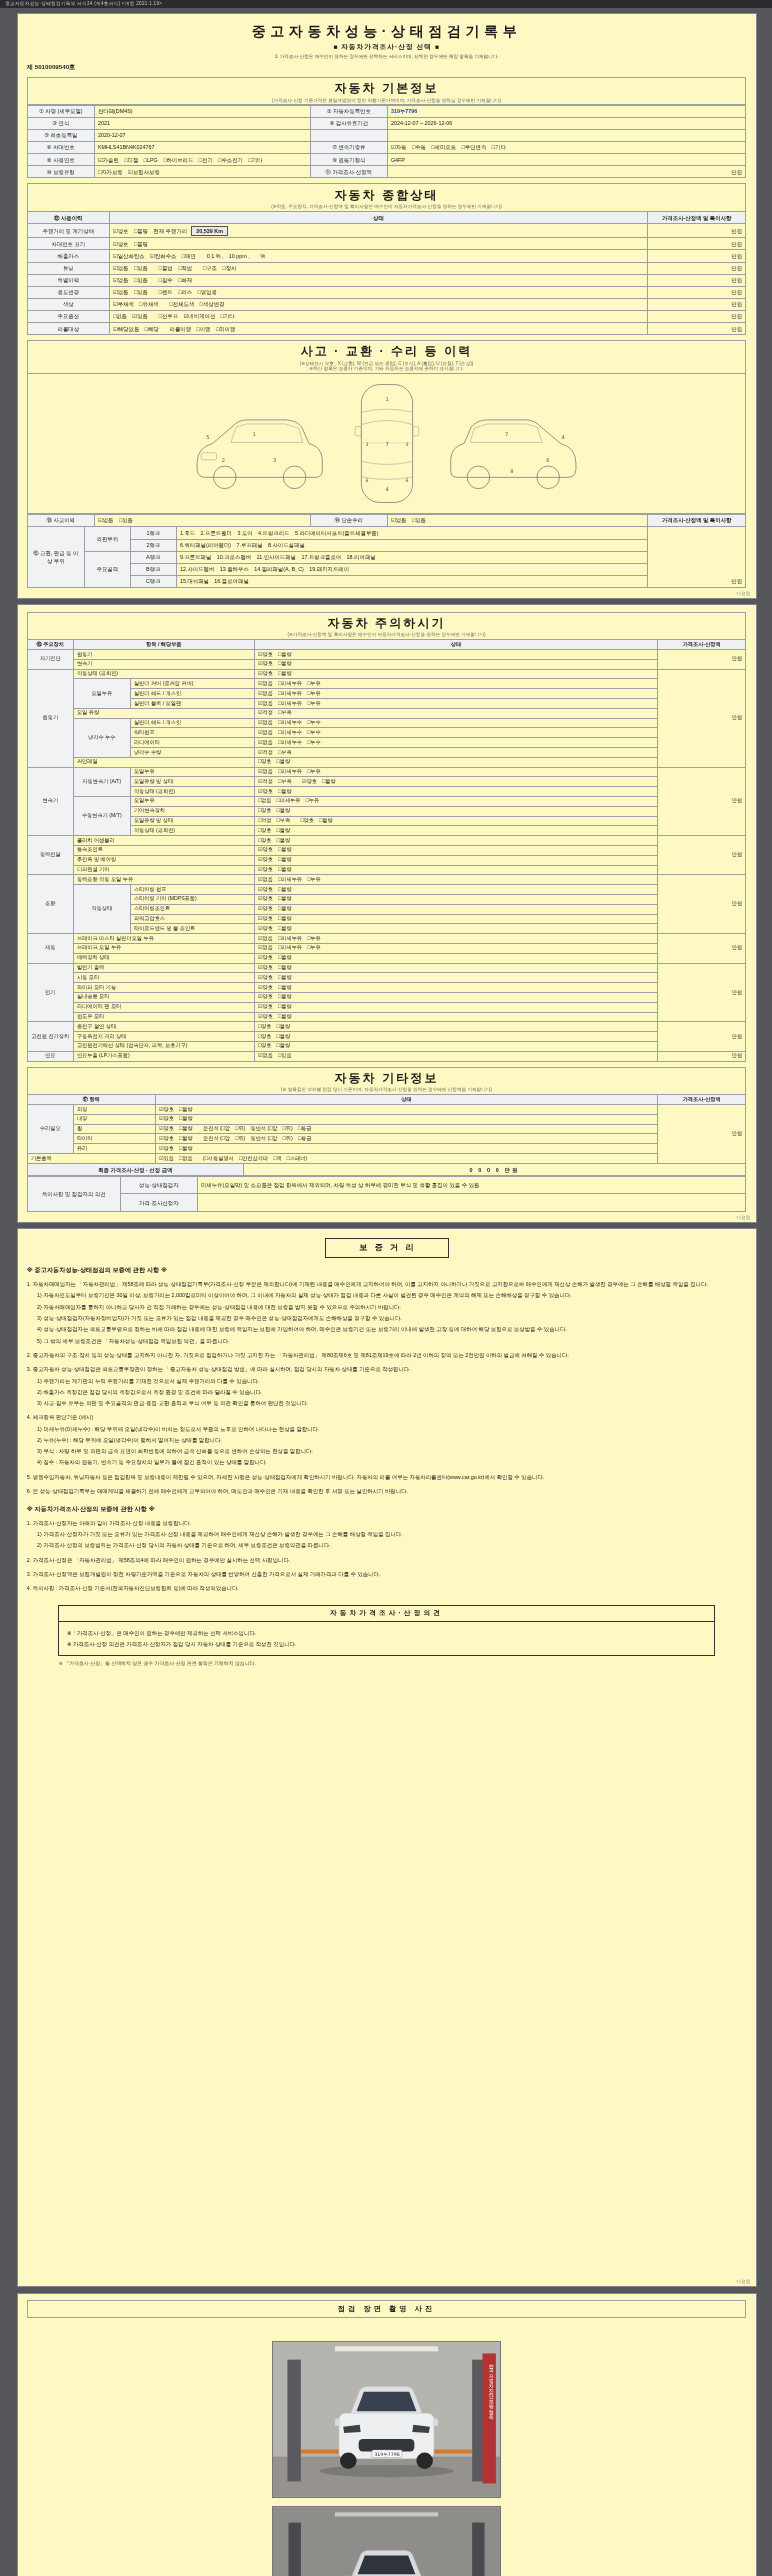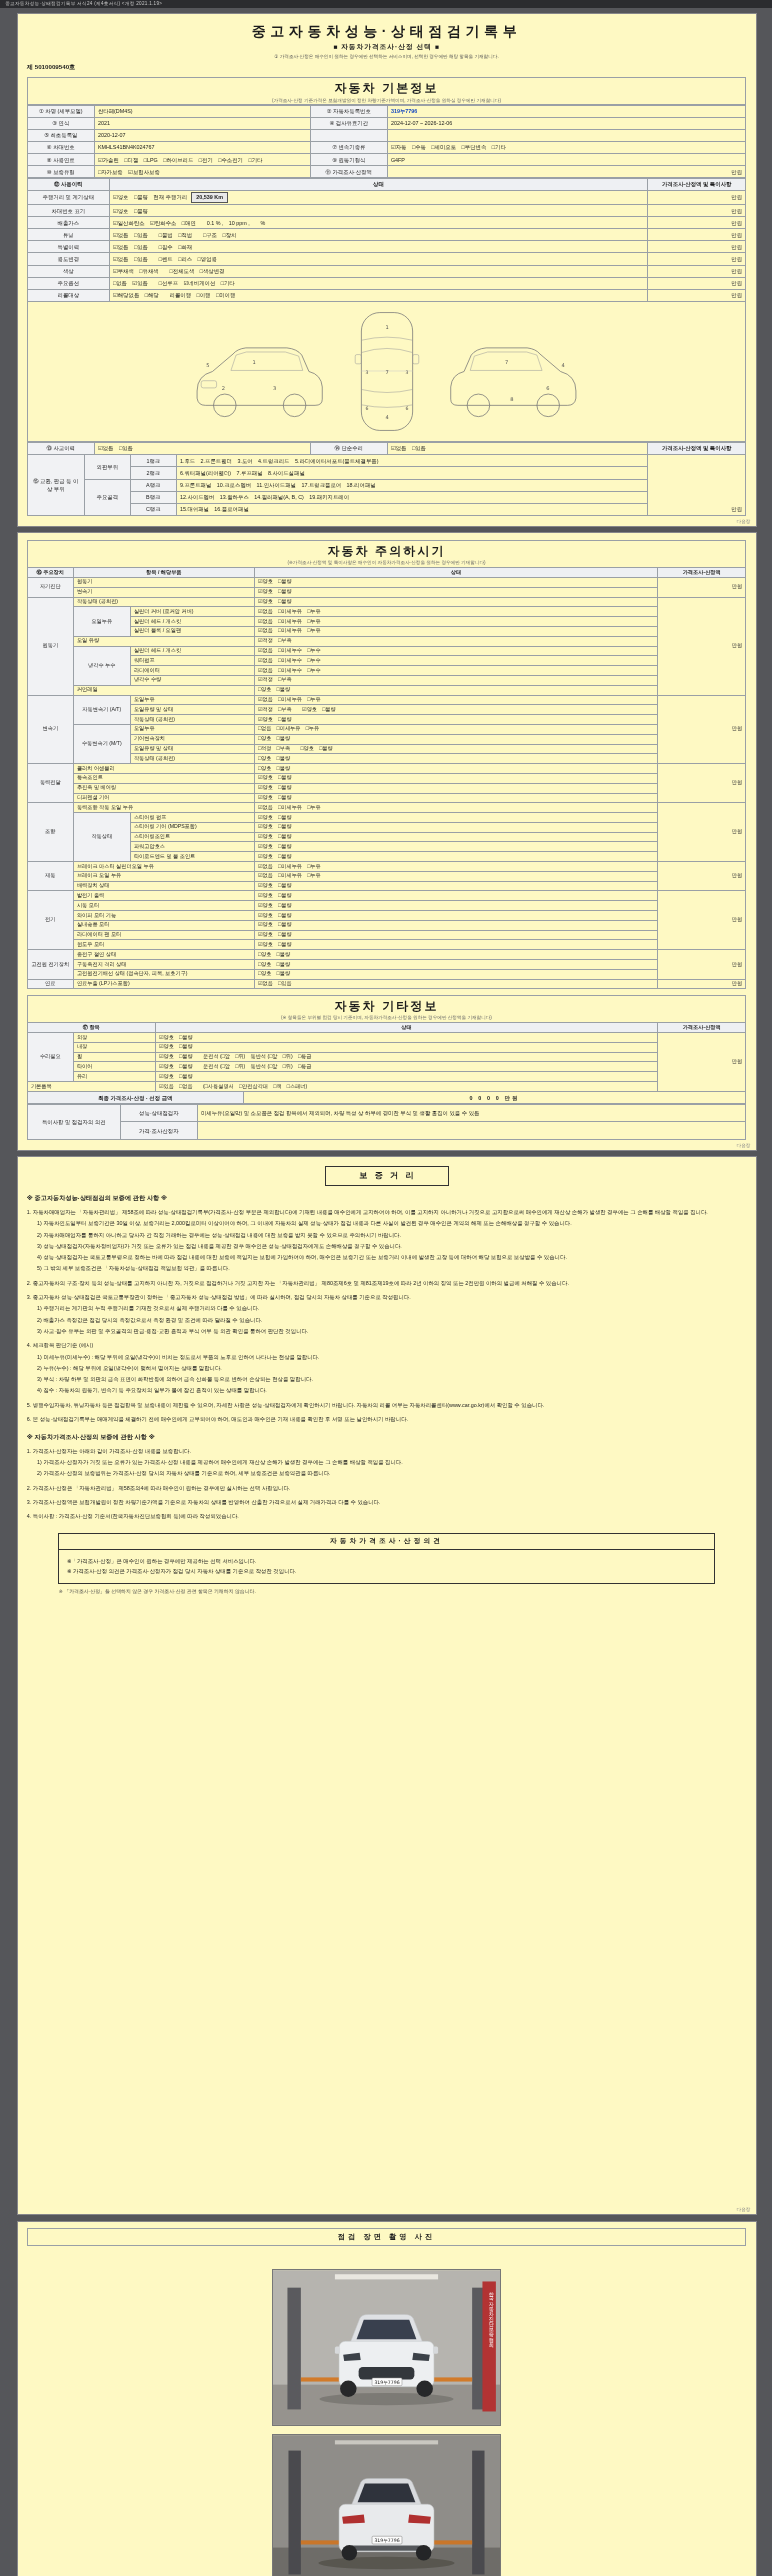--- a/index.html
+++ b/index.html
@@ -93,20 +93,24 @@
         </tr>
     <tr>
           <td class="lab">⑩ 보증유형</td>
           <td>□자가보증　☑보험사보증</td>
           <td class="lab">⑪ 가격조사·산정액</td>
           <td class="u">만원</td>
         </tr>
   </tbody>
     </table>
 
+  <div class="sec-head">
+    <span class="sec-title">자동차 종합상태</span>
+    <span class="sec-note">(※작동, 주요장치, 가격조사·산정액 및 특이사항은 매수인이 자동차가격조사·산정을 원하는 경우에만 기재합니다)</span>
+  </div>
   <table class="grid">
     <colgroup>
         <col style="width:82px">
         <col>
         <col style="width:98px">
       </colgroup>
     <tbody>
         <tr>
           <td class="hd">⑫ 사용이력</td>
           <td class="hd">상태</td>
@@ -153,20 +157,25 @@
           <td class="u">만원</td>
         </tr>
     <tr>
           <td class="lab">리콜대상</td>
           <td>☑해당없음　□해당　　리콜이행　□이행　□미이행</td>
           <td class="u">만원</td>
         </tr>
   </tbody>
     </table>
 
+  <div class="sec-head">
+    <span class="sec-title">사고 · 교환 · 수리 등 이력</span>
+    <span class="sec-note">(※상태표시 부호 : X (교환), W (판금 또는 용접), C (부식), A (흠집), U (요철), T (손상))</span>
+    <span class="sec-note">※하단 항목은 승용차 기준이며, 기타 자동차는 승용차에 준하여 표시합니다.</span>
+  </div>
   <div class="diagram-row">
     <svg width="155" height="118" viewBox="0 0 300 230">
       <path d="M42 152 Q42 122 72 114 L112 80 Q120 70 137 68 L217 68 Q237 70 246 82 L260 114 Q284 120 286 144 L286 168 Q286 180 272 180 L58 180 Q44 180 42 166 Z" fill="none" stroke="#777" stroke-width="1.5"></path>
       <path d="M118 82 L138 76 L214 76 L240 84 L248 112 L108 112 Z" fill="none" stroke="#999"></path>
       <circle cx="96" cy="180" r="22" fill="none" stroke="#777" stroke-width="1.5"></circle>
       <circle cx="232" cy="180" r="22" fill="none" stroke="#777" stroke-width="1.5"></circle>
       <rect x="50" y="132" width="30" height="14" rx="4" fill="none" stroke="#999"></rect>
       <text x="60" y="106" font-size="10" fill="#555" font-family="DejaVu Sans, sans-serif">5</text>
       <text x="150" y="100" font-size="10" fill="#555" font-family="DejaVu Sans, sans-serif">1</text>
       <text x="90" y="150" font-size="10" fill="#555" font-family="DejaVu Sans, sans-serif">2</text>

